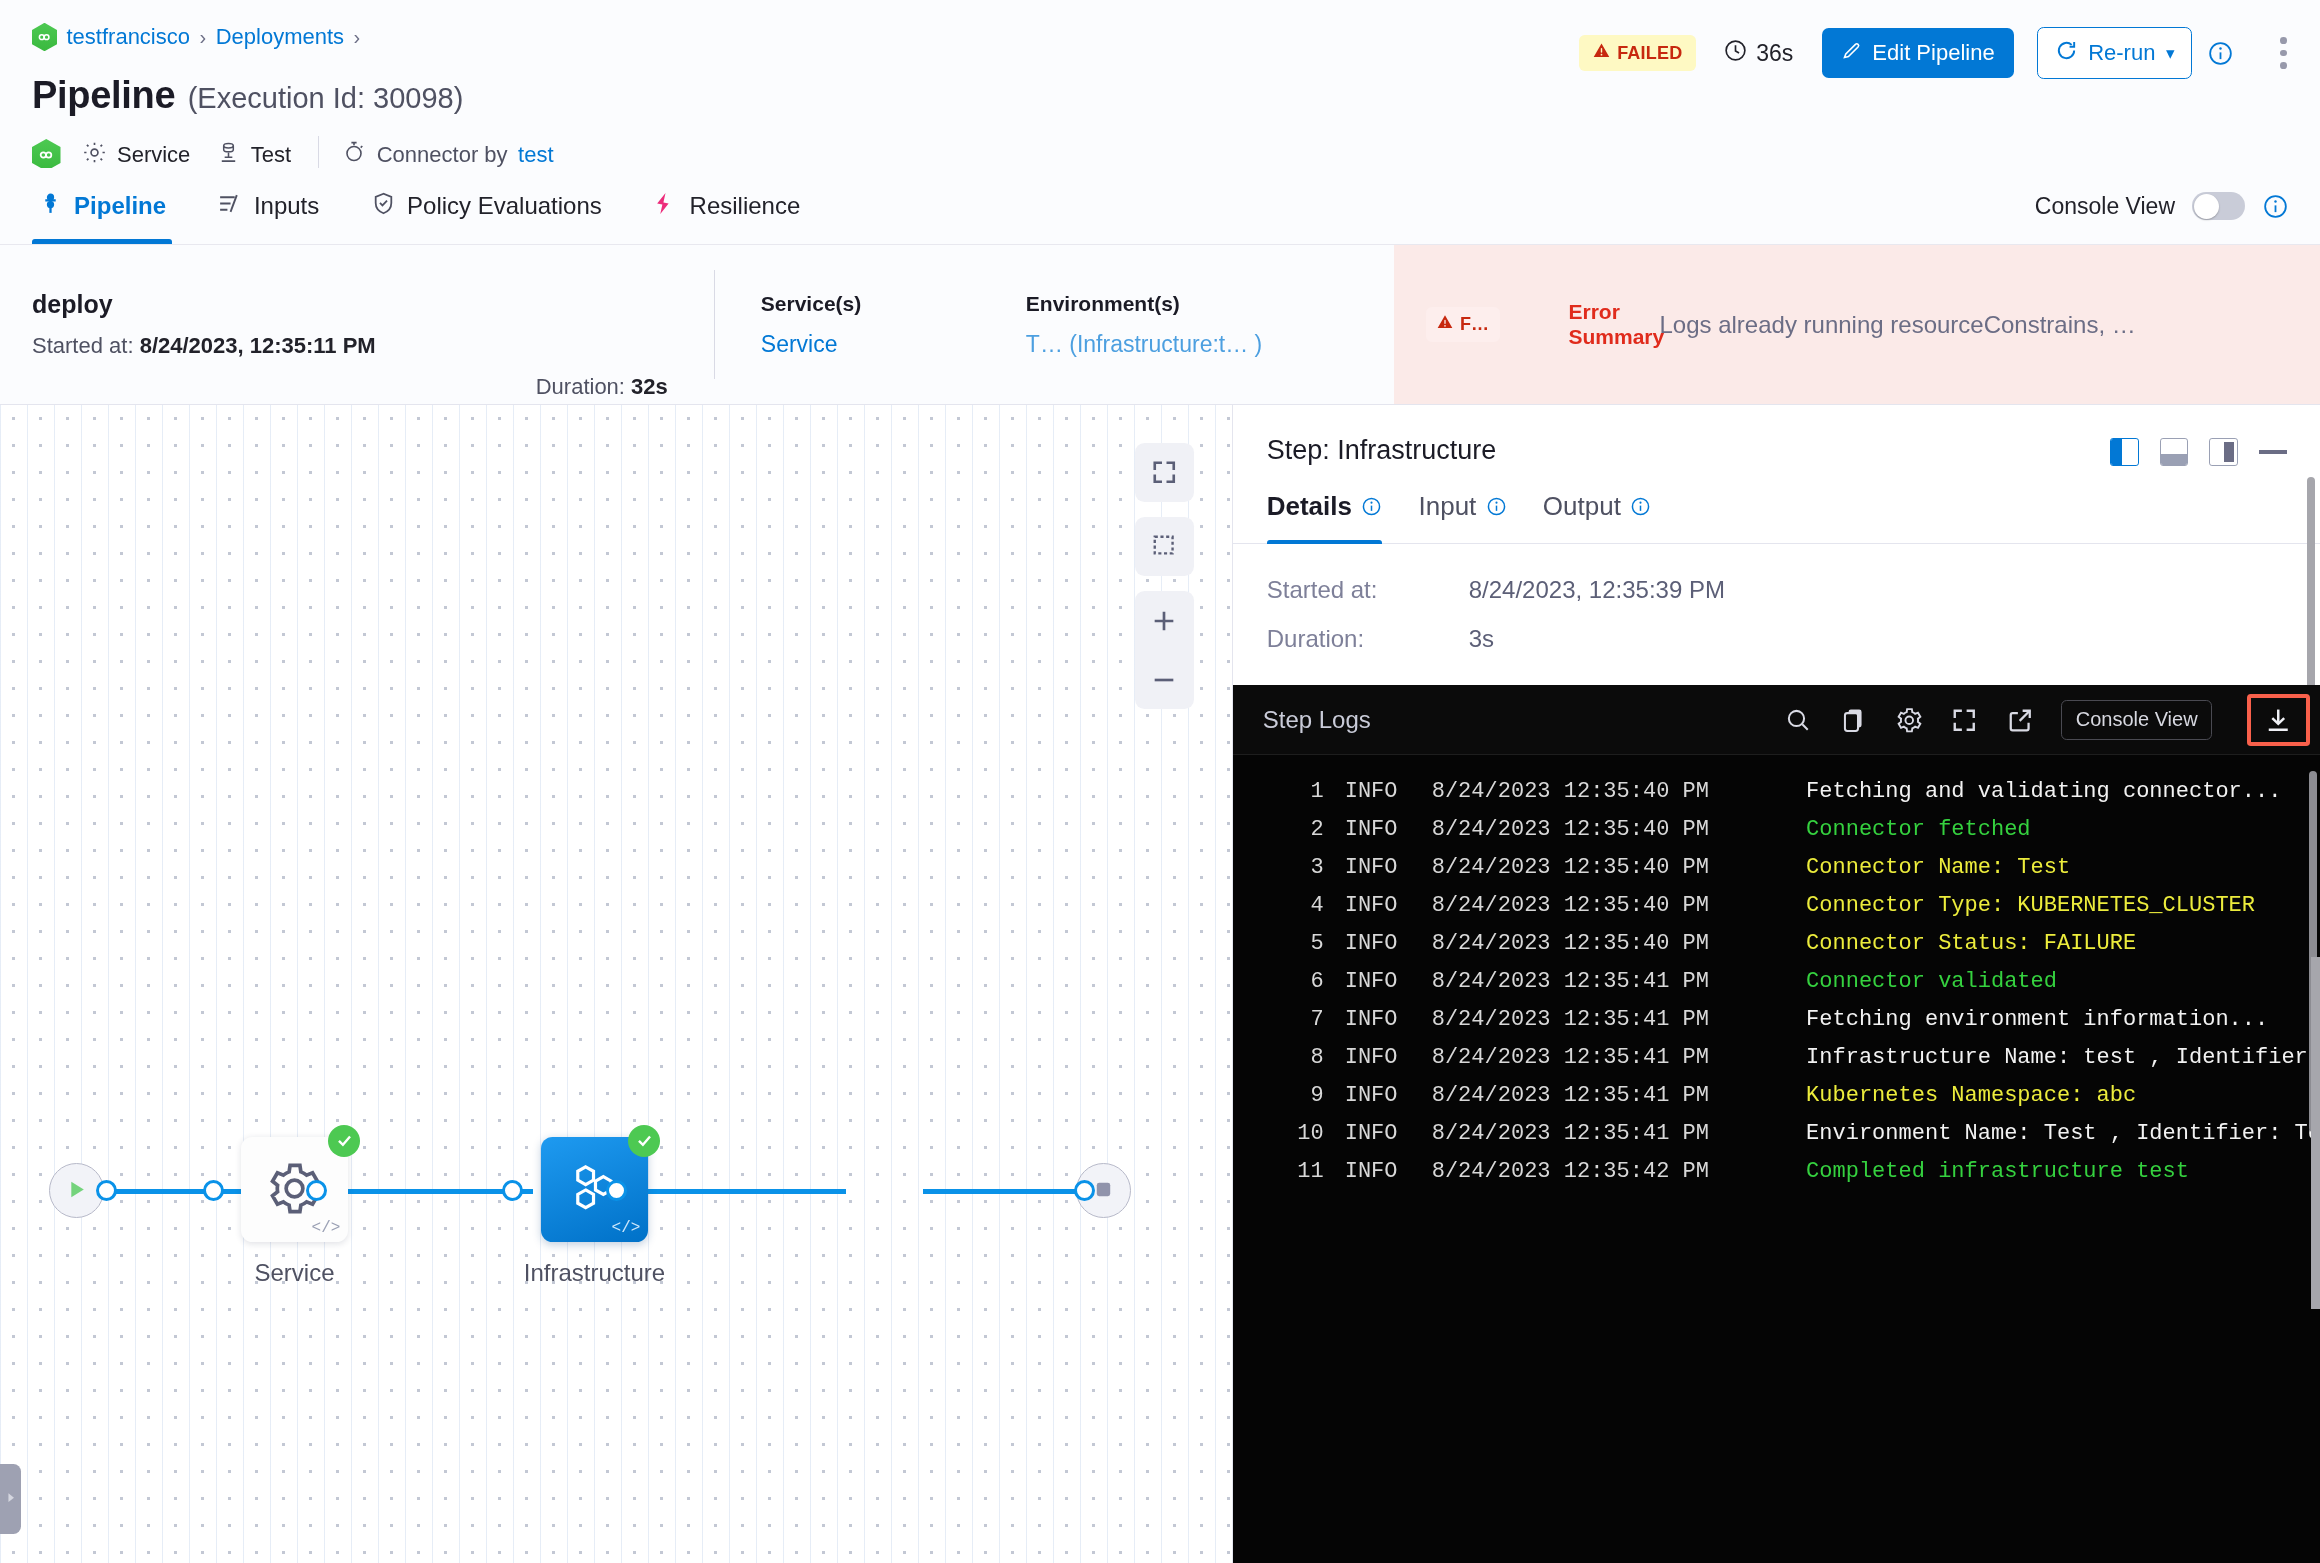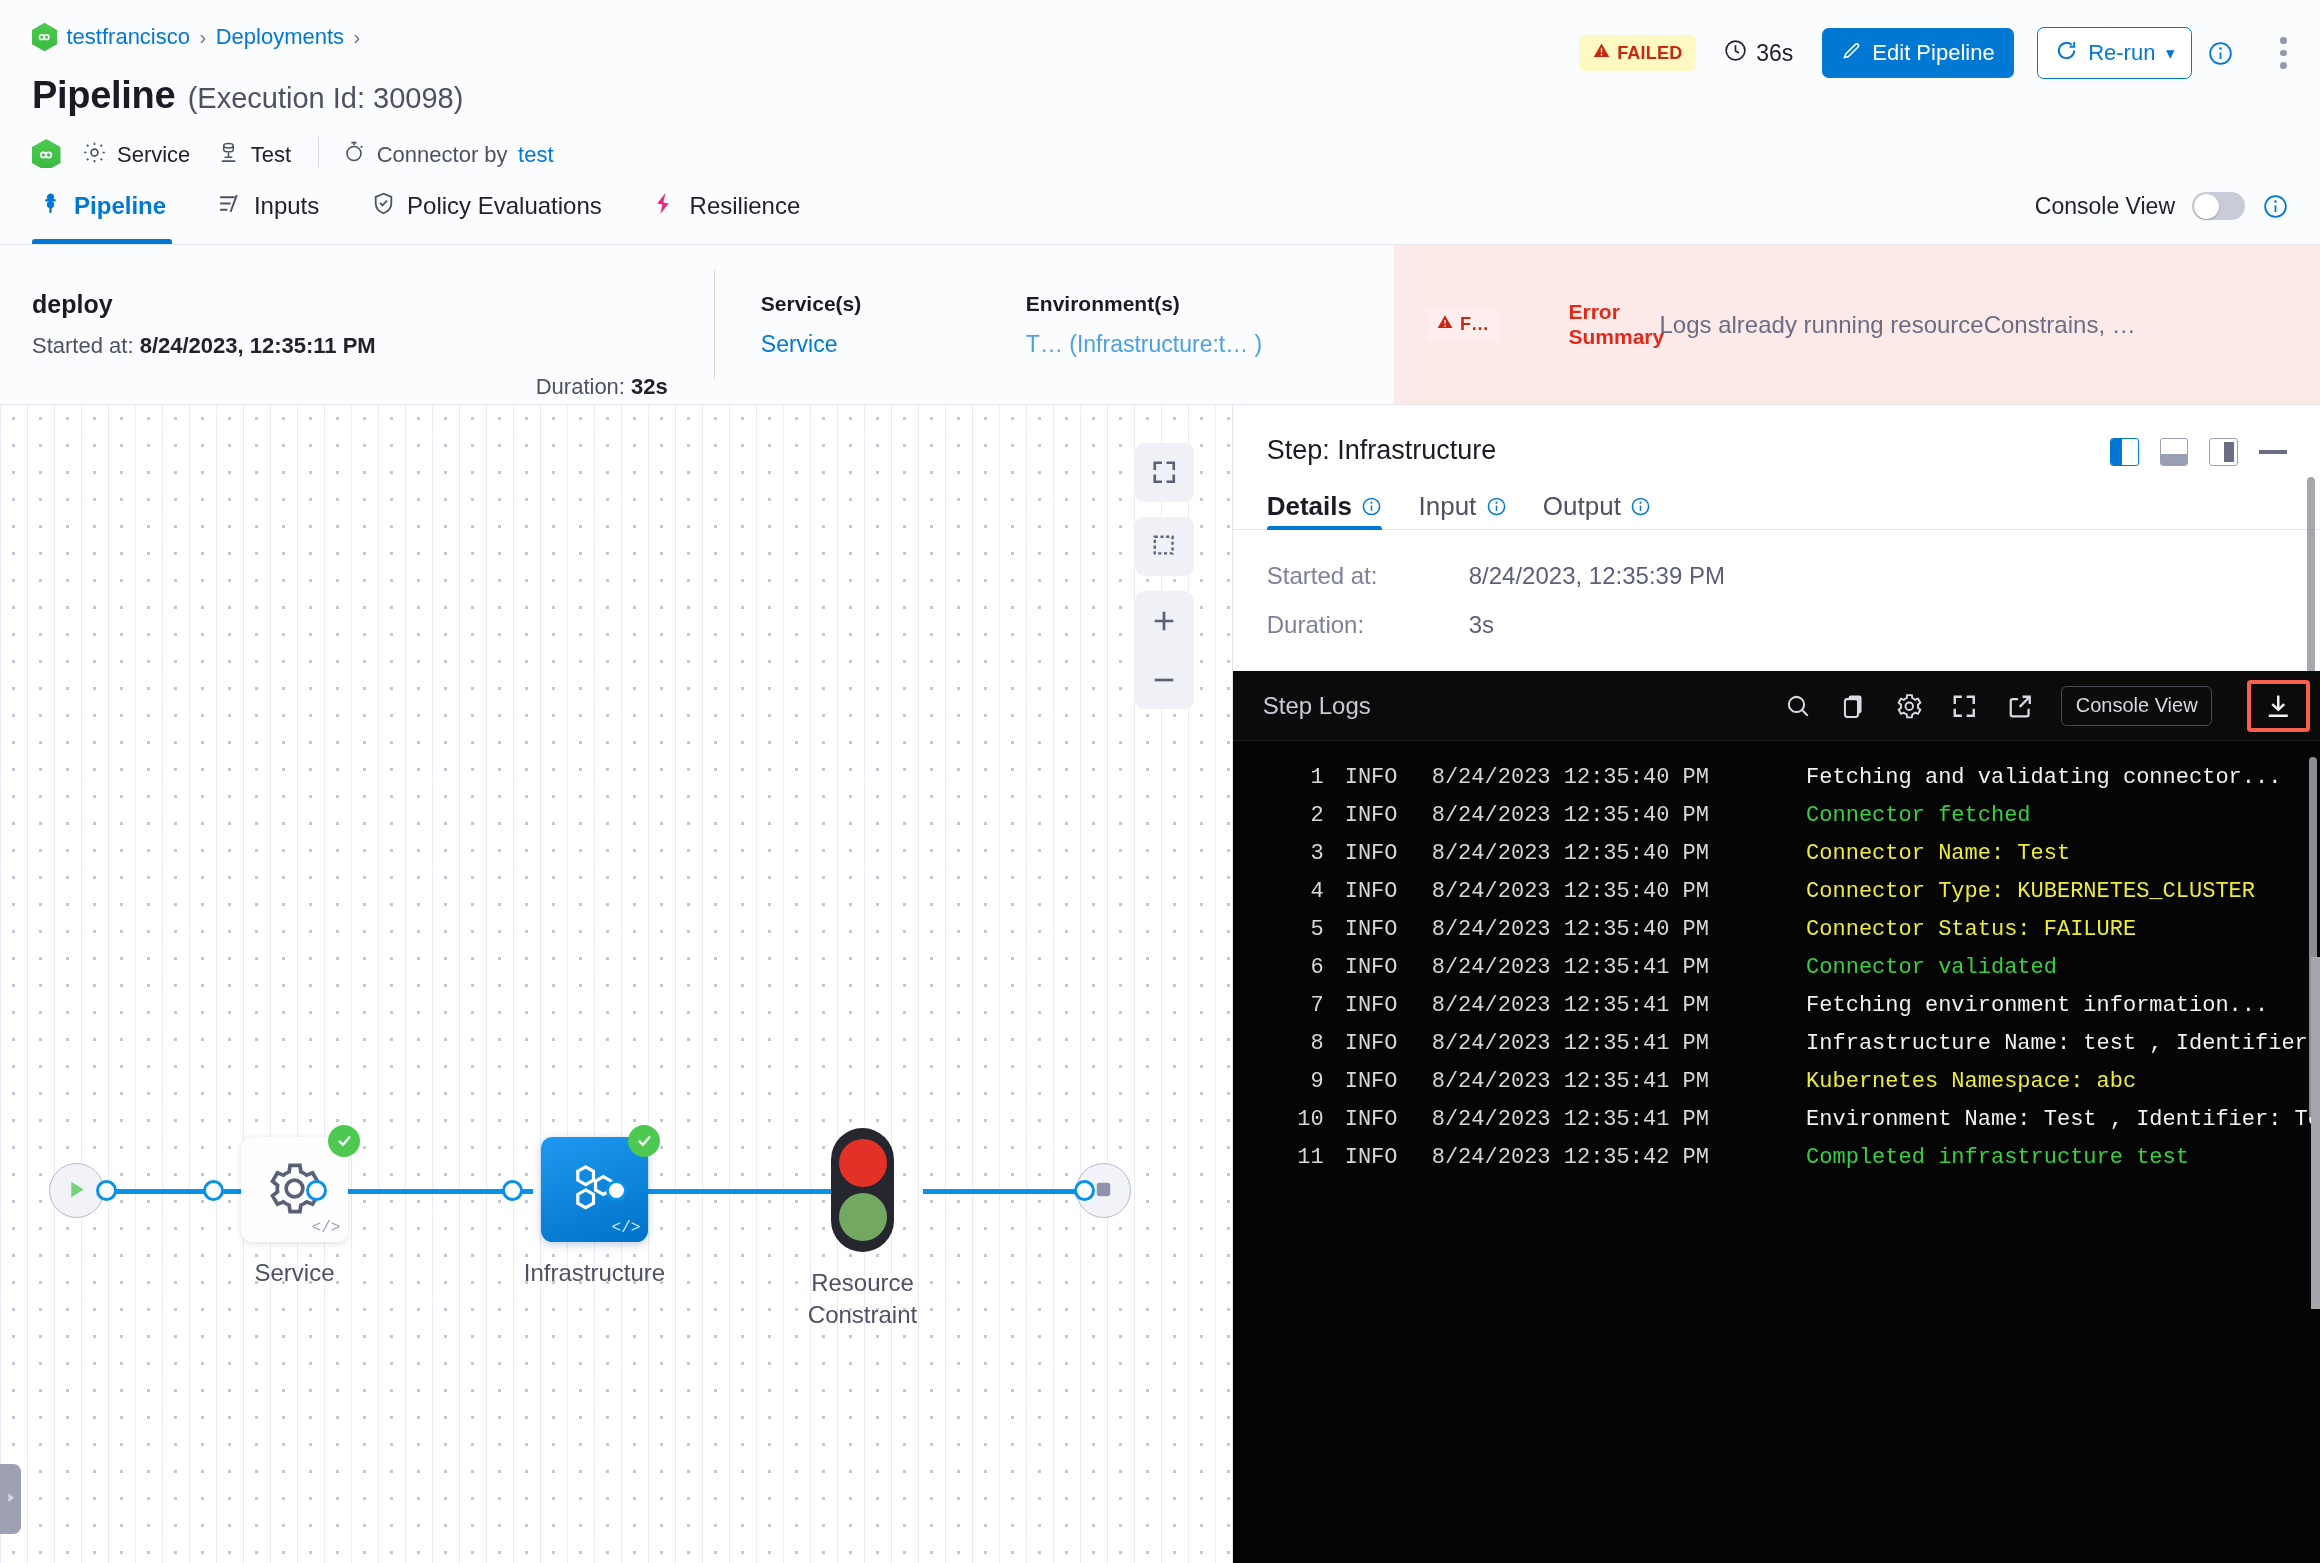--- a/index.html
+++ b/index.html
@@ -186,21 +186,21 @@
   .dp-title { font-size:27px; color:#1b1b26; }
   .dp-head-icons { margin-left:auto; display:flex; align-items:center; gap: 21px; padding-top:3.8px; }
   .layout-ic { width:28.5px; height:28.5px; border:1.9px solid #9aa0b4; border-radius:2.9px; position:relative; cursor:pointer; overflow:hidden;}
   .layout-ic.sel { border-color:#0278d5; }
   .layout-ic .fillL { position:absolute; left:0; top:0; bottom:0; width:11.4px; background:#0278d5; }
   .layout-ic .fillB { position:absolute; left:0; right:0; bottom:0; height:11.4px; background:#9aa0b4; }
   .layout-ic .fillR { position:absolute; right:2.9px; top:2.9px; bottom:2.9px; width:9.5px; background:#6b6d85; }
   .minus-ic { width:28.5px; height:3.8px; background:#6b6d85; cursor:pointer; }
 
   .dp-tabs { display:flex; align-items:center; gap:36px; padding: 0 34px; margin-top: 25px; border-bottom:1px solid #e4e5ee; }
-  .dp-tab { display:flex; align-items:center; gap:9.5px; font-size:26px; color:#4f5162; padding-bottom:7px; cursor:pointer; position:relative; }
+  .dp-tab { display:flex; align-items:center; gap:9.5px; font-size:26px; color:#4f5162; padding-bottom:21px; cursor:pointer; position:relative; }
   .dp-tab.active { color:#1b1b26; font-weight:bold; }
   .dp-tab.active:after { content:""; position:absolute; left:0; right:0; bottom:-1px; height:4.8px; background:#0278d5; border-radius:2.9px 2.9px 0 0; }
 
   .dp-details { padding: 32px 34px; display:flex; flex-direction:column; gap:21px; }
   .dp-row { display:flex; align-items:baseline; }
   .dp-key { width: 202px; font-size:24px; color:#7e8099; flex:0 0 auto; }
   .dp-val { font-size:24px; color:#5c5f77; font-weight:500; }
 
   .dp-scroll {
     position:absolute; right:5.7px; top:72px; width:8.6px; height: 438px; background:#a6a6ac; border-radius:4.8px;
@@ -505,27 +505,20 @@
           </span>
           <span class="node-code">&lt;/&gt;</span>
         </div>
         <div class="node-label">Infrastructure</div>
       </div>
       <div class="port" style="left:502px; top:775px;"></div>
       <div class="port" style="left:606px; top:775px;"></div>
 
       <div class="node-wrap" style="left:525px; top:723px; left:525px;"></div>
 
-      <div class="node-wrap" style="left:777px; top:723px;">
-        <div class="traffic">
-          <i style="background:#e33127;"></i>
-          <i style="background:#72a861;"></i>
-        </div>
-        <div class="node-label">Resource Constraint</div>
-      </div>
 
       <div class="endcap" style="left:1076px; top:758px;">
         <span>
           <svg width="23" height="23" viewBox="0 0 24 24" fill="#9093ab">
               <rect x="5" y="5" width="14" height="14" rx="2.5"></rect>
             </svg>
         </span>
       </div>
       <div class="port" style="left:1074px; top:775px;"></div>
 

